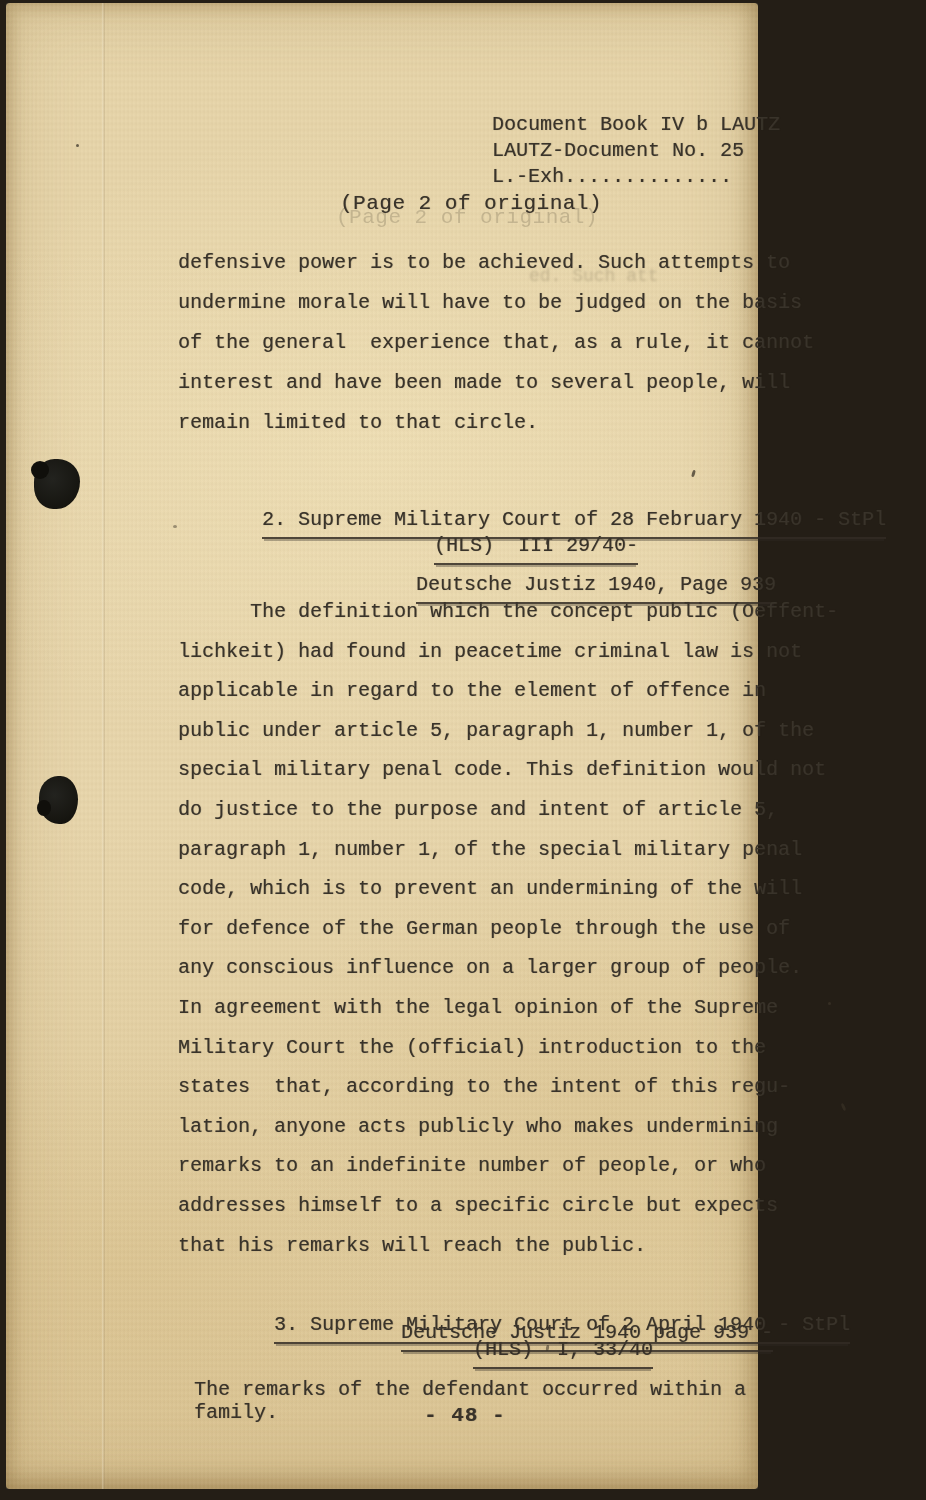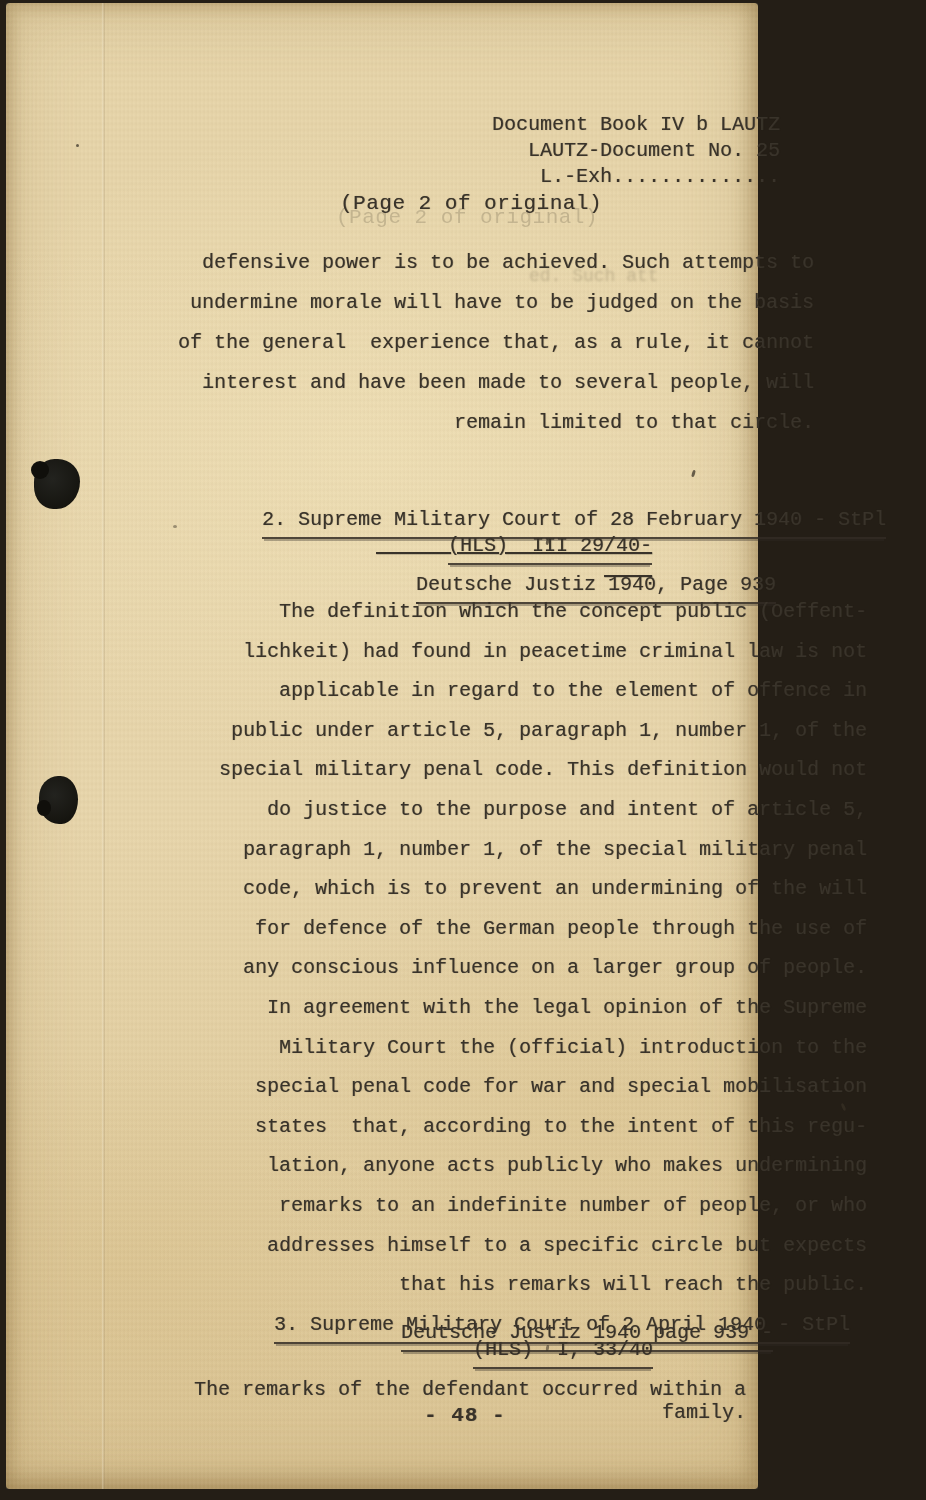--- a/index.html
+++ b/index.html
@@ -9,21 +9,20 @@
     width: 926px;
     height: 1500px;
     overflow: hidden;
     font-family: "Liberation Mono", "DejaVu Sans Mono", monospace;
   }
   .scan {
     position: relative;
     width: 762px;
     height: 1500px;
     background: #241e16;
-    text-align: right;
   }
   .paper {
     position: absolute;
     left: 6px; top: 3px; right: 4px; bottom: 11px;
     background:
       radial-gradient(ellipse 700px 500px at 48% 30%, rgba(245,231,190,0.55) 0%, rgba(245,231,190,0) 65%),
       radial-gradient(ellipse 500px 400px at 80% 75%, rgba(214,188,133,0.35) 0%, rgba(214,188,133,0) 70%),
       radial-gradient(ellipse 400px 300px at 15% 85%, rgba(210,182,126,0.30) 0%, rgba(210,182,126,0) 70%),
       linear-gradient(180deg, #e7d5aa 0%, #e8d6ac 55%, #e0cb9c 85%, #d9c291 100%);
     box-shadow:
@@ -82,29 +81,29 @@
     font-size: 21px; letter-spacing: 0.5px; white-space: pre;
     color: rgba(90,80,60,0.55); opacity: 0.45; filter: blur(0.6px);
   }
   .ghost-fragment {
     position: absolute; left: 523px; top: 263px;
     font-size: 18px; white-space: pre;
     color: rgba(95,85,62,0.5); opacity: 0.5; filter: blur(0.8px);
   }
   .para { position: absolute; font-size: 20px; }
   .para-1 { left: 172px; top: 240px; line-height: 40px; }
-  .para-2 { left: 172px; top: 589px; line-height: 39.6px; margin-left: 29px; }
+  .para-2 { left: 172px; top: 589px; line-height: 39.6px; }
   .heading { position: absolute; font-size: 20px; white-space: pre; }
   .u {
     border-bottom: 2px solid rgba(50,44,36,0.85);
     box-shadow: 0 4px 0 -2px rgba(50,44,36,0.35);
     padding-bottom: 6px;
   }
   .h2-l1 { left: 184px; top: 482px; }
-  .h2-l2 { left: 370px; top: 508px; text-decoration: underline; }
+  .h2-l2 { left: 356px; top: 508px; }
   .h2-ref { left: 338px; top: 547px; }
   .h3-l1 { left: 196px; top: 1287px; }
   .h3-l2 { left: 395px; top: 1312px; }
   .h4-ref { left: 323px; top: 1295px; }
   .closing { left: 188px; top: 1375px; line-height: 23px; }
   .page-number {
     position: absolute; left: 418px; top: 1401px;
     font-size: 21px; white-space: pre; letter-spacing: 1px; font-weight: bold;
   }
   .speck { position: absolute; background: rgba(60,52,40,0.75); border-radius: 50%; }
@@ -166,21 +165,20 @@
         <div class="tline">applicable in regard to the element of offence in</div>
         <div class="tline">public under article 5, paragraph 1, number 1, of the</div>
         <div class="tline">special military penal code. This definition would not</div>
         <div class="tline">do justice to the purpose and intent of article 5,</div>
         <div class="tline">paragraph 1, number 1, of the special military penal</div>
         <div class="tline">code, which is to prevent an undermining of the will</div>
         <div class="tline">for defence of the German people through the use of</div>
         <div class="tline">any conscious influence on a larger group of people.</div>
         <div class="tline">In agreement with the legal opinion of the Supreme</div>
         <div class="tline">Military Court the (official) introduction to the</div>
-        <div class="tline">special penal code for war and special mobilisation</div>
         <div class="tline">states  that, according to the intent of this regu-</div>
         <div class="tline">lation, anyone acts publicly who makes undermining</div>
         <div class="tline">remarks to an indefinite number of people, or who</div>
         <div class="tline">addresses himself to a specific circle but expects</div>
         <div class="tline">that his remarks will reach the public.</div>
       </div>
 
     <div class="heading h3-l1 ink">
       <span class="u">3. Supreme Military Court of 2 April 1940 - StPl</span>
     </div>

